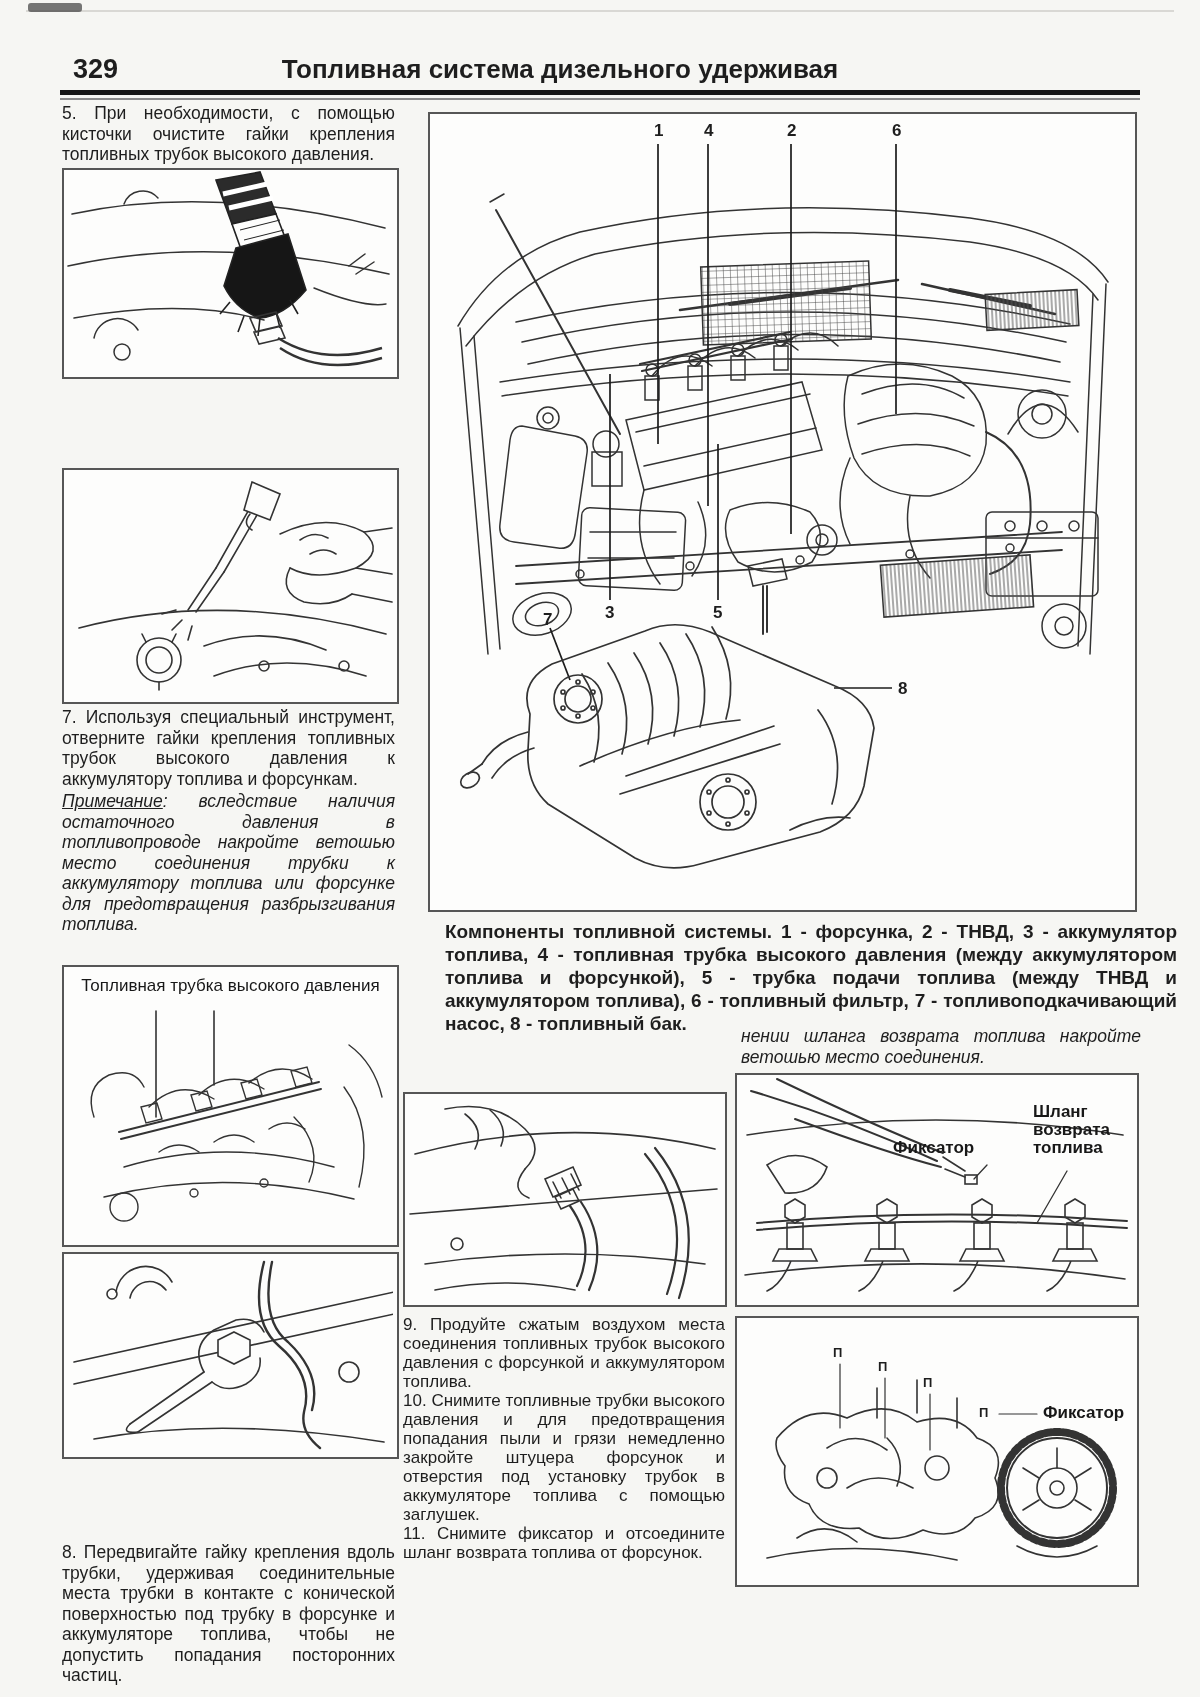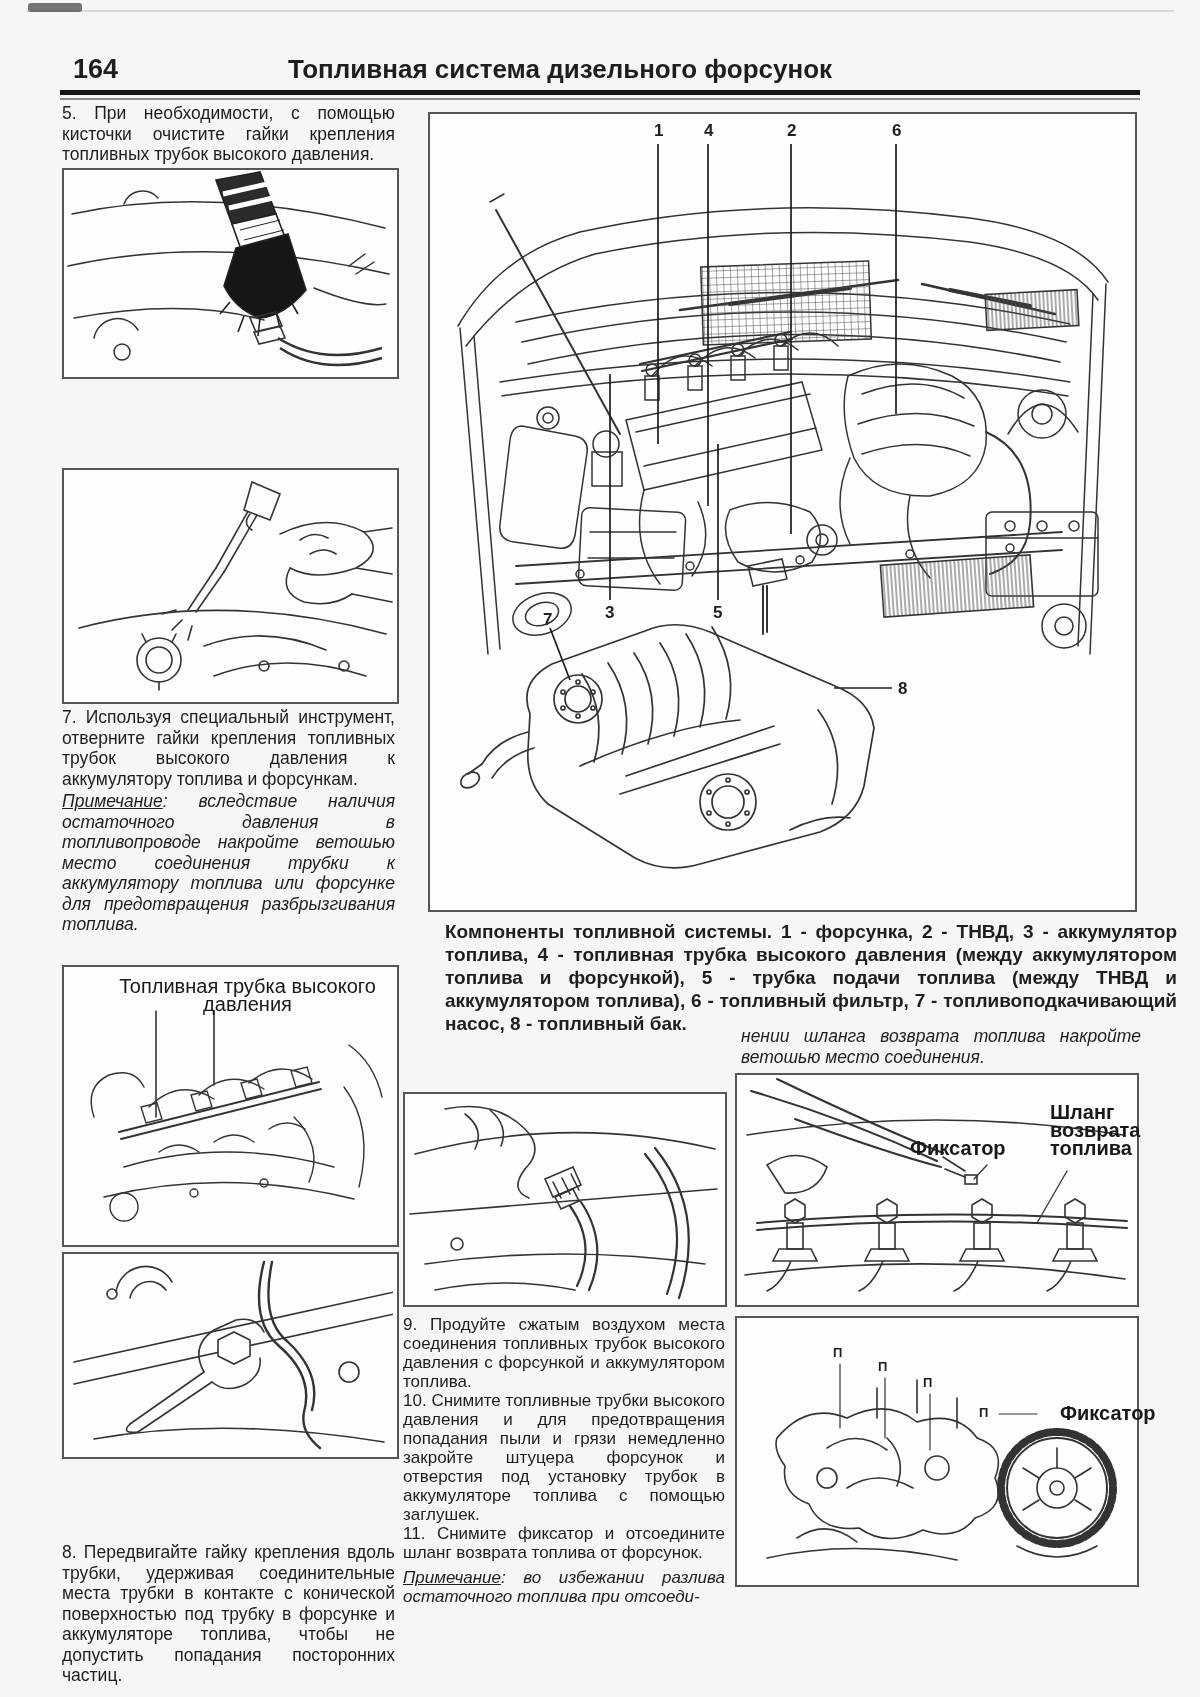--- a/index.html
+++ b/index.html
@@ -11,36 +11,36 @@
   .note{font-style:italic;}
   .nlbl{text-decoration:underline;font-style:italic;}
   .figbox{position:absolute;background:#fdfdfc;border:2px solid #565656;}
   .figbox svg{display:block;}
   .caption{font-weight:bold;font-size:19px;line-height:23px;text-align:justify;margin-left:42px;}
   .hdr-num{font-weight:bold;font-size:27px;}
   .hdr-title{font-weight:bold;font-size:26px;text-align:center;}
   .rule-thick{background:#161616;height:5px;}
   .rule-thin{background:#8a8a8a;height:2px;margin-top:3px;}
   .callout{position:absolute;font-weight:bold;font-size:17px;line-height:17px;}
-  .figlab{position:absolute;font-size:20px;line-height:18px;color:#181818;margin-left:17px;}
+  .figlab{position:absolute;font-size:17px;line-height:18px;color:#181818;}
   .marker{position:absolute;font-weight:bold;font-size:13px;line-height:13px;}
   .scan-top{position:absolute;background:#d9d8d4;}
   .smudge{position:absolute;background:#4a4a4a;border-radius:3px;opacity:.75;}
   p{margin:0;}
 </style>
 </head>
 <body>
 
 <div class="page">
 
   <div class="scan-top" style="left:26px;top:10px;width:1148px;height:2px;"></div>
   <div class="smudge" style="left:28px;top:3px;width:54px;height:9px;"></div>
 
-  <div class="abs hdr-num" style="left:73px;top:54px;">164</div>
-  <div class="abs hdr-title" style="left:160px;top:54px;width:800px;">Топливная система дизельного форсунок</div>
+  <div class="abs hdr-num" style="left:73px;top:54px;">329</div>
+  <div class="abs hdr-title" style="left:160px;top:54px;width:800px;">Топливная система дизельного удерживая</div>
   <div class="abs" style="left:60px;top:90px;width:1080px;">
     <div class="rule-thick"></div>
     <div class="rule-thin"></div>
   </div>
 
   <p class="abs txt" style="left:62px;top:103px;width:333px;">5. При необходимости, с помощью кисточки очистите гайки крепления топливных трубок высокого давления.</p>
 
   <div class="figbox" style="left:62px;top:168px;width:333px;height:207px;">
     <svg width="329" height="203" viewBox="0 0 329 203">
       <g fill="none" stroke="#333" stroke-width="1.5" stroke-linecap="round">
@@ -318,21 +318,20 @@
       </g>
     </svg>
     <div class="figlab" style="left:156px;top:64px;font-weight:bold;">Фиксатор</div>
     <div class="figlab" style="left:296px;top:28px;width:92px;text-align:left;font-weight:bold;">Шланг возврата топлива</div>
   </div>
 
   <div class="abs" style="left:403px;top:1315px;width:322px;">
     <p class="txt tight">9. Продуйте сжатым воздухом места соединения топливных трубок высокого давления с форсункой и аккумулятором топлива.</p>
     <p class="txt tight">10. Снимите топливные трубки высокого давления и для предотвращения попадания пыли и грязи немедленно закройте штуцера форсунок и отверстия под установку трубок в аккумуляторе топлива с помощью заглушек.</p>
     <p class="txt tight">11. Снимите фиксатор и отсоедините шланг возврата топлива от форсунок.</p>
-    <p class="txt tight note" style="margin-top:6px;"><span class="nlbl">Примечание</span><span>: во избежании разлива остаточного топлива при отсоеди-</span></p>
   </div>
 
   <div class="figbox" style="left:735px;top:1316px;width:400px;height:267px;">
     <svg width="396" height="263" viewBox="0 0 396 263">
       <g fill="none" stroke="#333" stroke-width="1.6" stroke-linecap="round">
         <path d="M103,46 V110 M148,60 V120 M193,76 V132" stroke-width="1.2"></path>
         <path d="M262,96 H300" stroke-width="1.2"></path>
         <path d="M40,120 Q70,84 110,100 Q150,80 180,104 Q220,92 240,120 Q270,130 258,160 Q270,190 238,200 Q220,224 186,212 Q150,230 122,210 Q84,214 72,186 Q44,176 48,148 Q36,132 40,120 Z"></path>
         <path d="M90,130 Q120,110 150,132 M110,170 Q140,150 176,170 M150,120 Q170,140 160,168"></path>
         <circle cx="90" cy="160" r="10"></circle>

